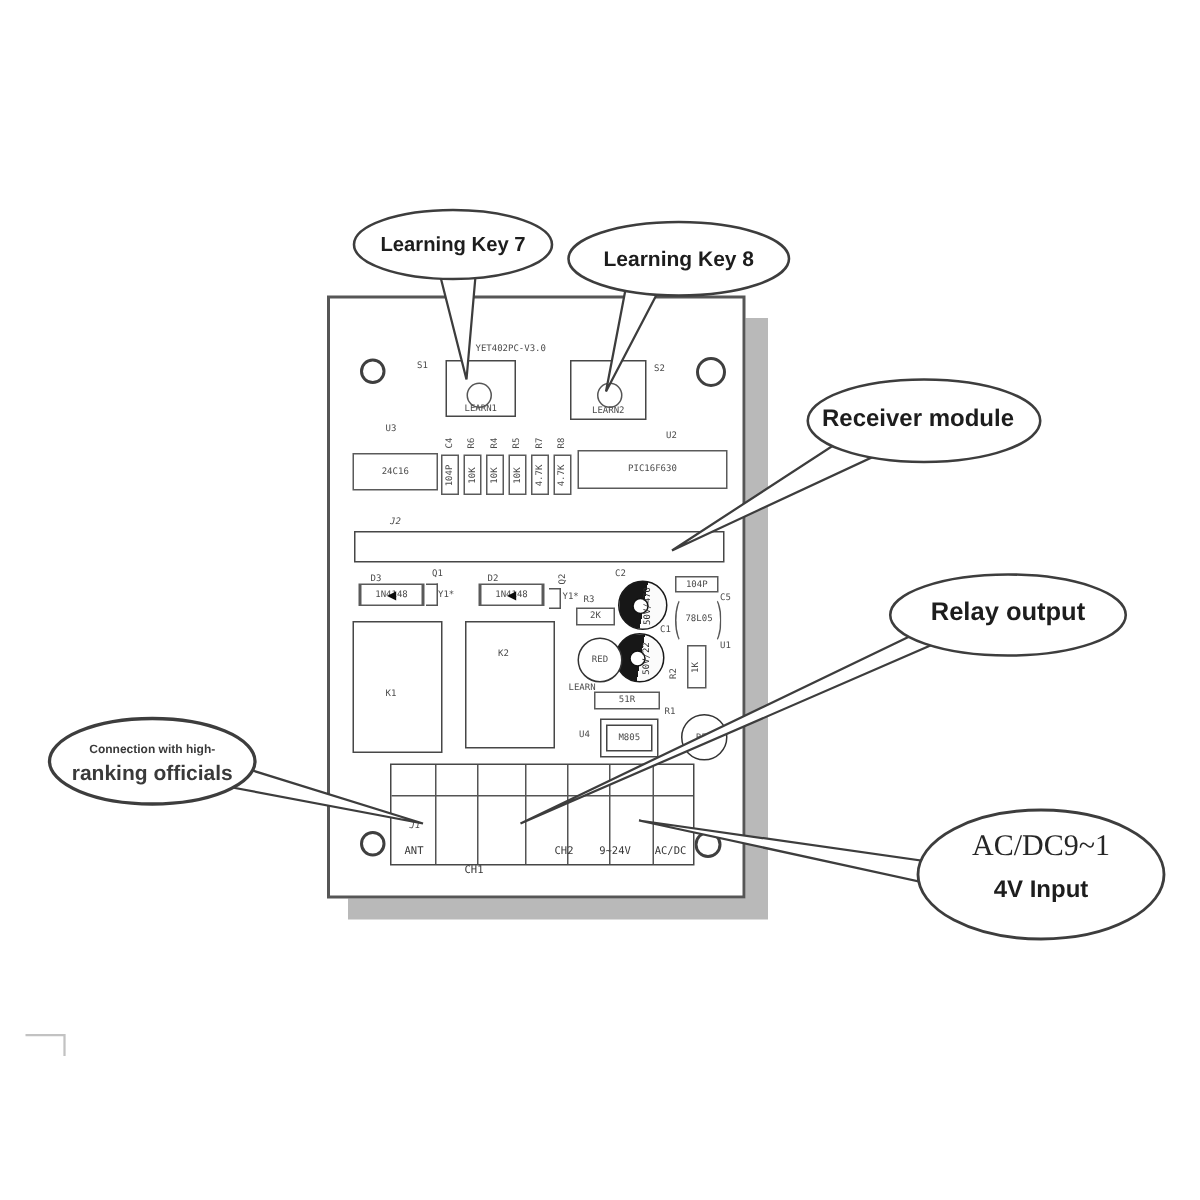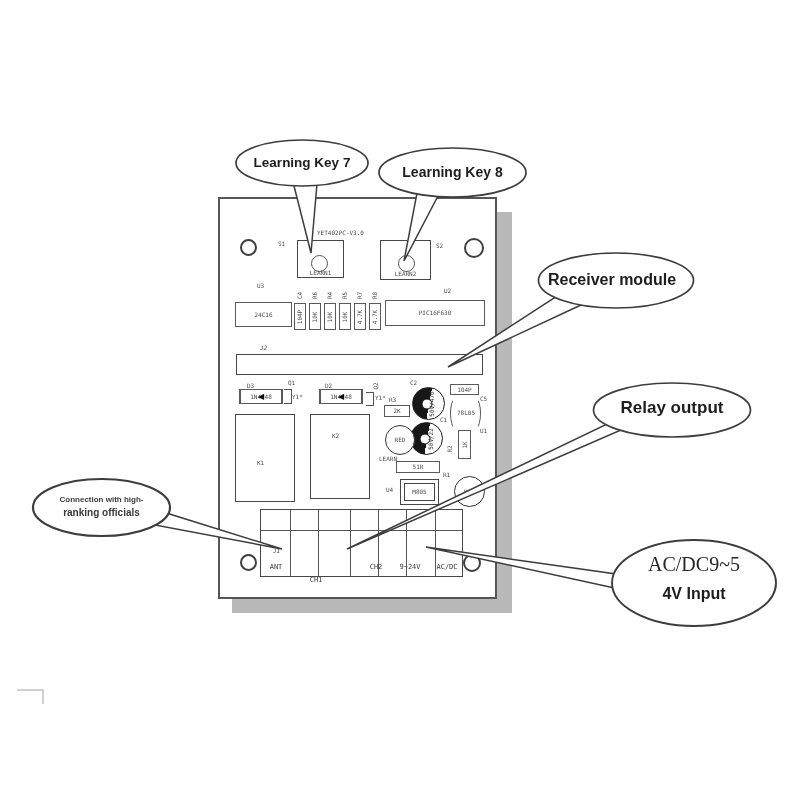--- a/index.html
+++ b/index.html
@@ -189,16 +189,16 @@
     <ellipse cx="694" cy="583" rx="82" ry="43" stroke-width="1.9"></ellipse>
     <ellipse cx="101.5" cy="507.5" rx="68.5" ry="28.5" stroke-width="2.2"></ellipse>
   </g>
   <path d="M17,690 L43,690 L43,704" fill="none" stroke="#c2c2c2" stroke-width="1.5"></path>
 </svg>
 
 <div class="co" style="left:236px;top:155px;width:132px;font-size:13.5px;">Learning Key 7</div>
 <div class="co" style="left:380px;top:164px;width:145px;font-size:14px;">Learning Key 8</div>
 <div class="co" style="left:538px;top:271px;width:148px;font-size:16px;">Receiver module</div>
 <div class="co" style="left:594px;top:398px;width:156px;font-size:17px;">Relay output</div>
-<div class="co" style="left:613px;top:553px;width:162px;font-size:20px;font-weight:normal;font-family:'Liberation Serif',serif;color:#262626;">AC/DC9~5</div>
+<div class="co" style="left:613px;top:553px;width:162px;font-size:20px;font-weight:normal;font-family:'Liberation Serif',serif;color:#262626;">AC/DC9~1</div>
 <div class="co" style="left:613px;top:585px;width:162px;font-size:16px;">4V Input</div>
 <div class="co" style="left:33px;top:495px;width:137px;font-size:8px;color:#3a3a3a;">Connection with high-</div>
-<div class="co" style="left:33px;top:507px;width:137px;font-size:10px;color:#3a3a3a;">ranking officials</div>
+<div class="co" style="left:33px;top:507px;width:137px;font-size:14px;color:#3a3a3a;">ranking officials</div>
 
 </body></html>

